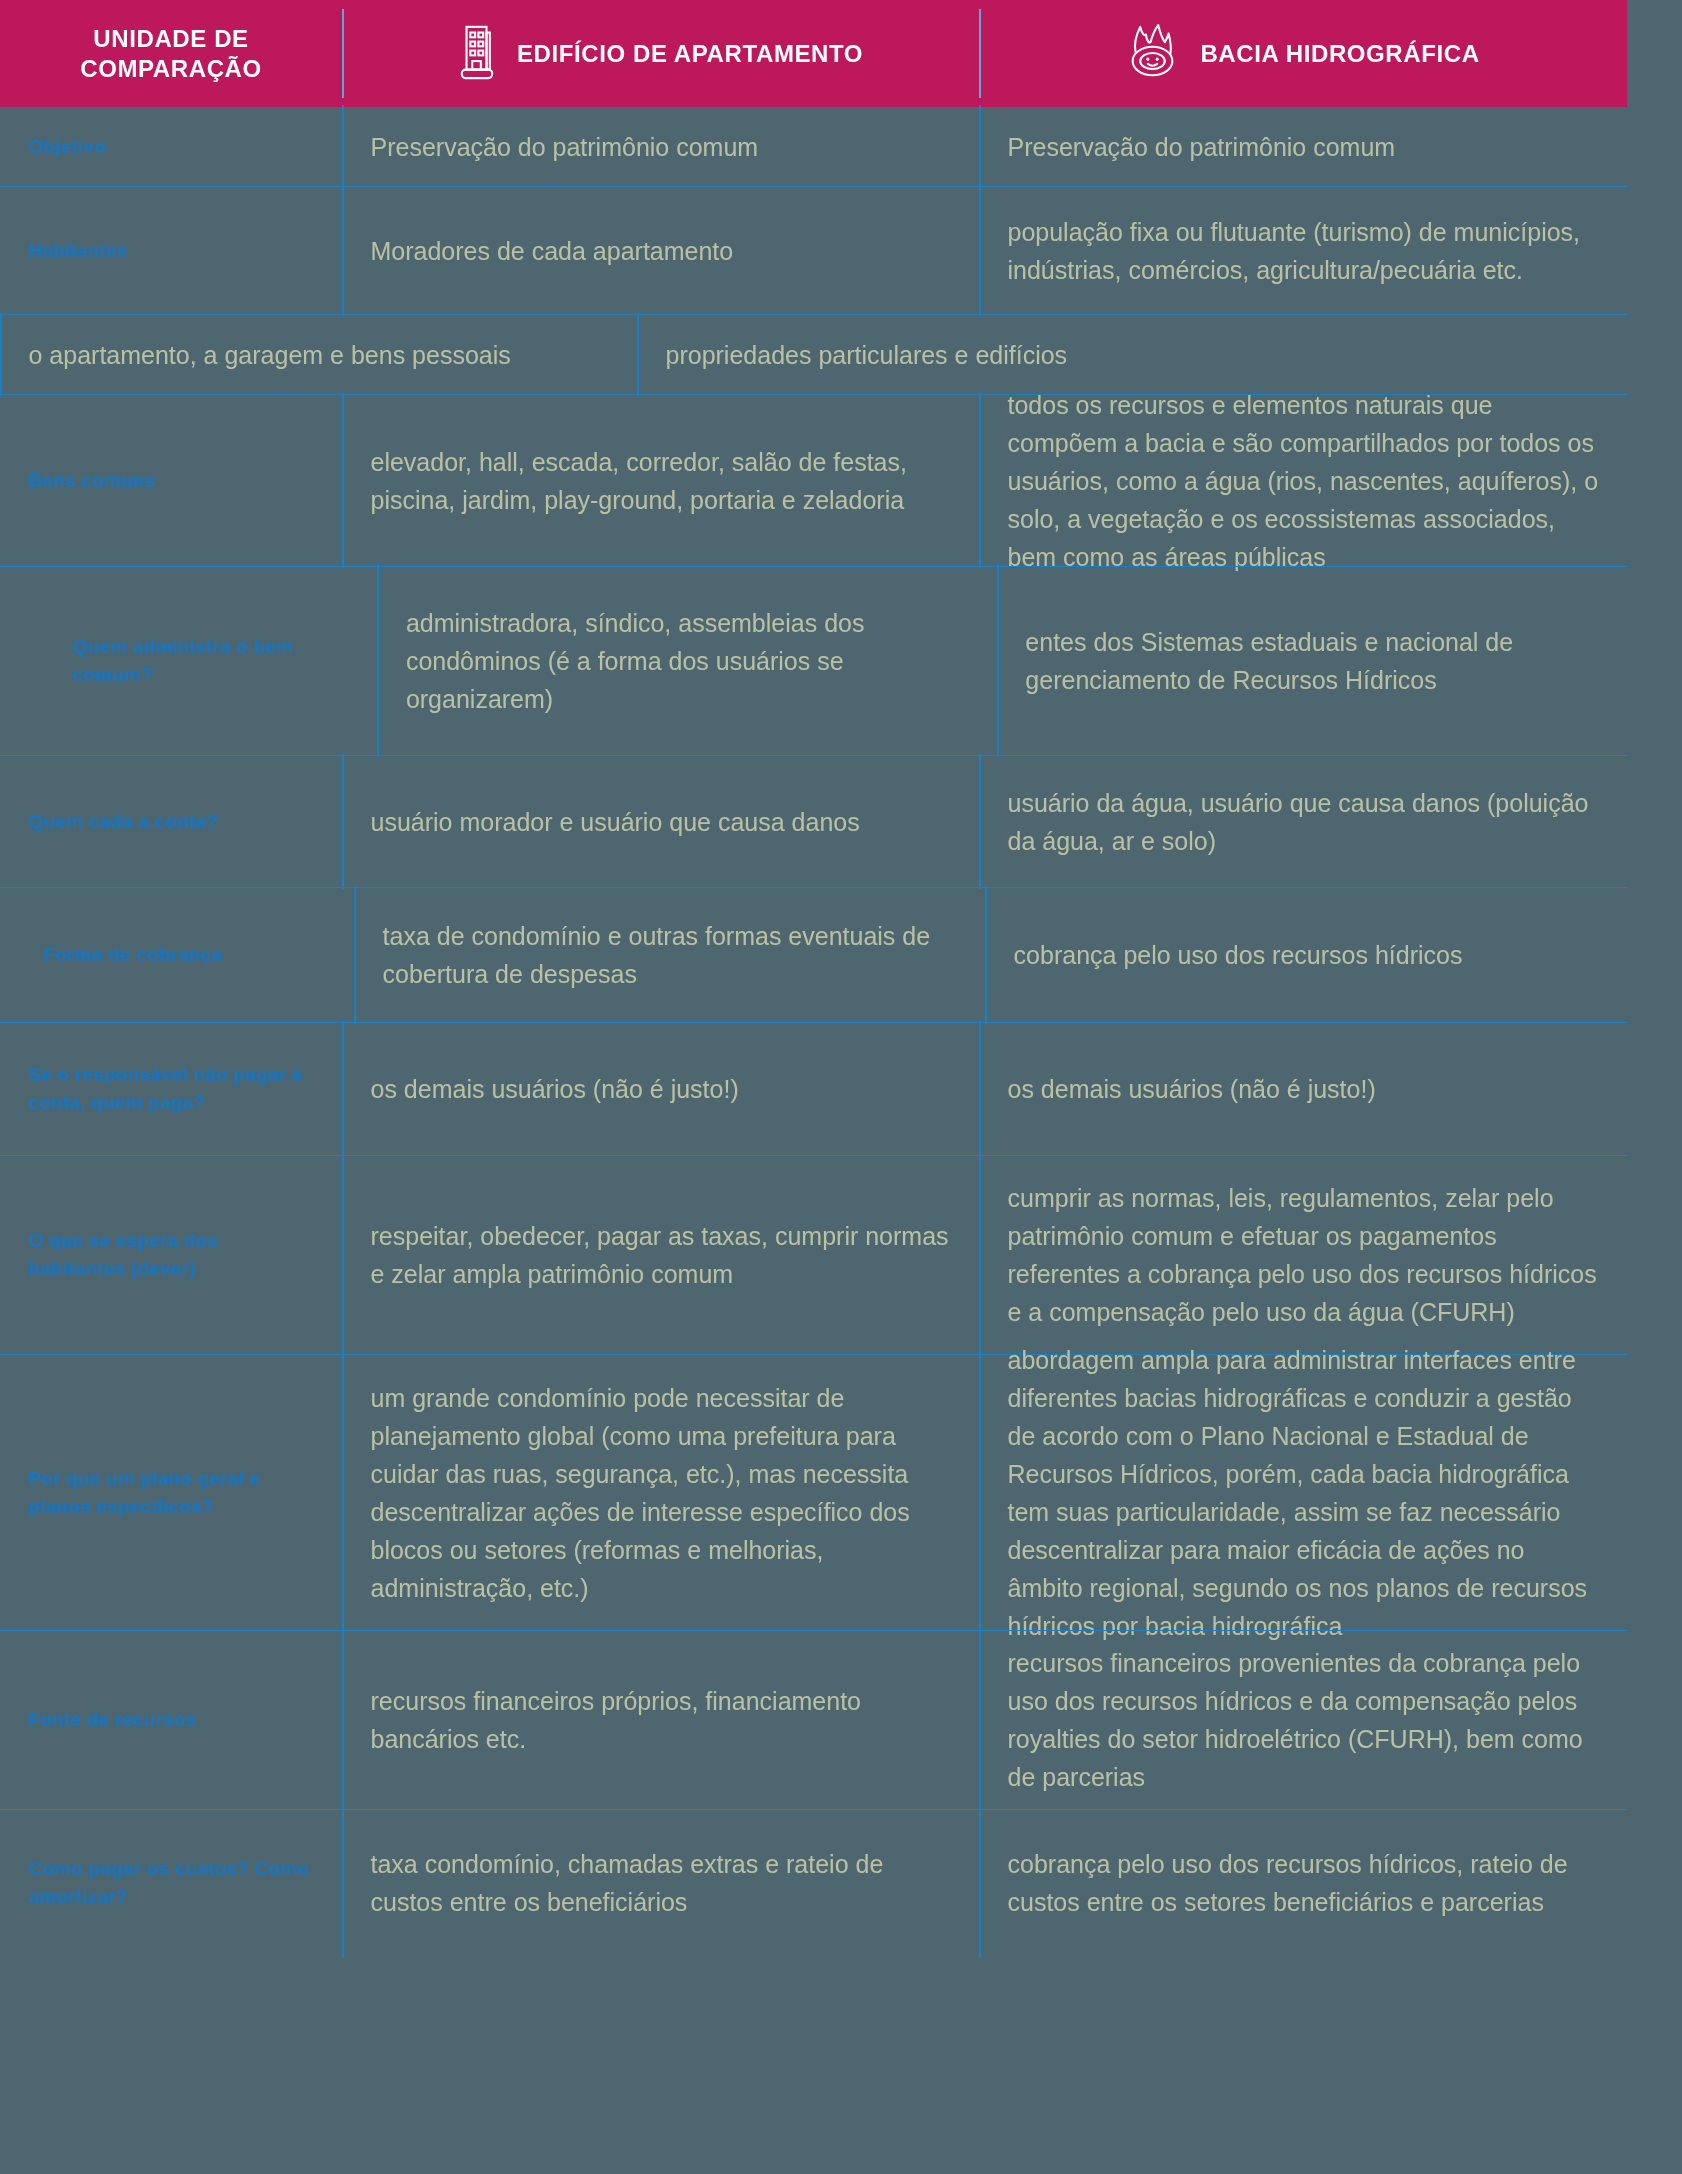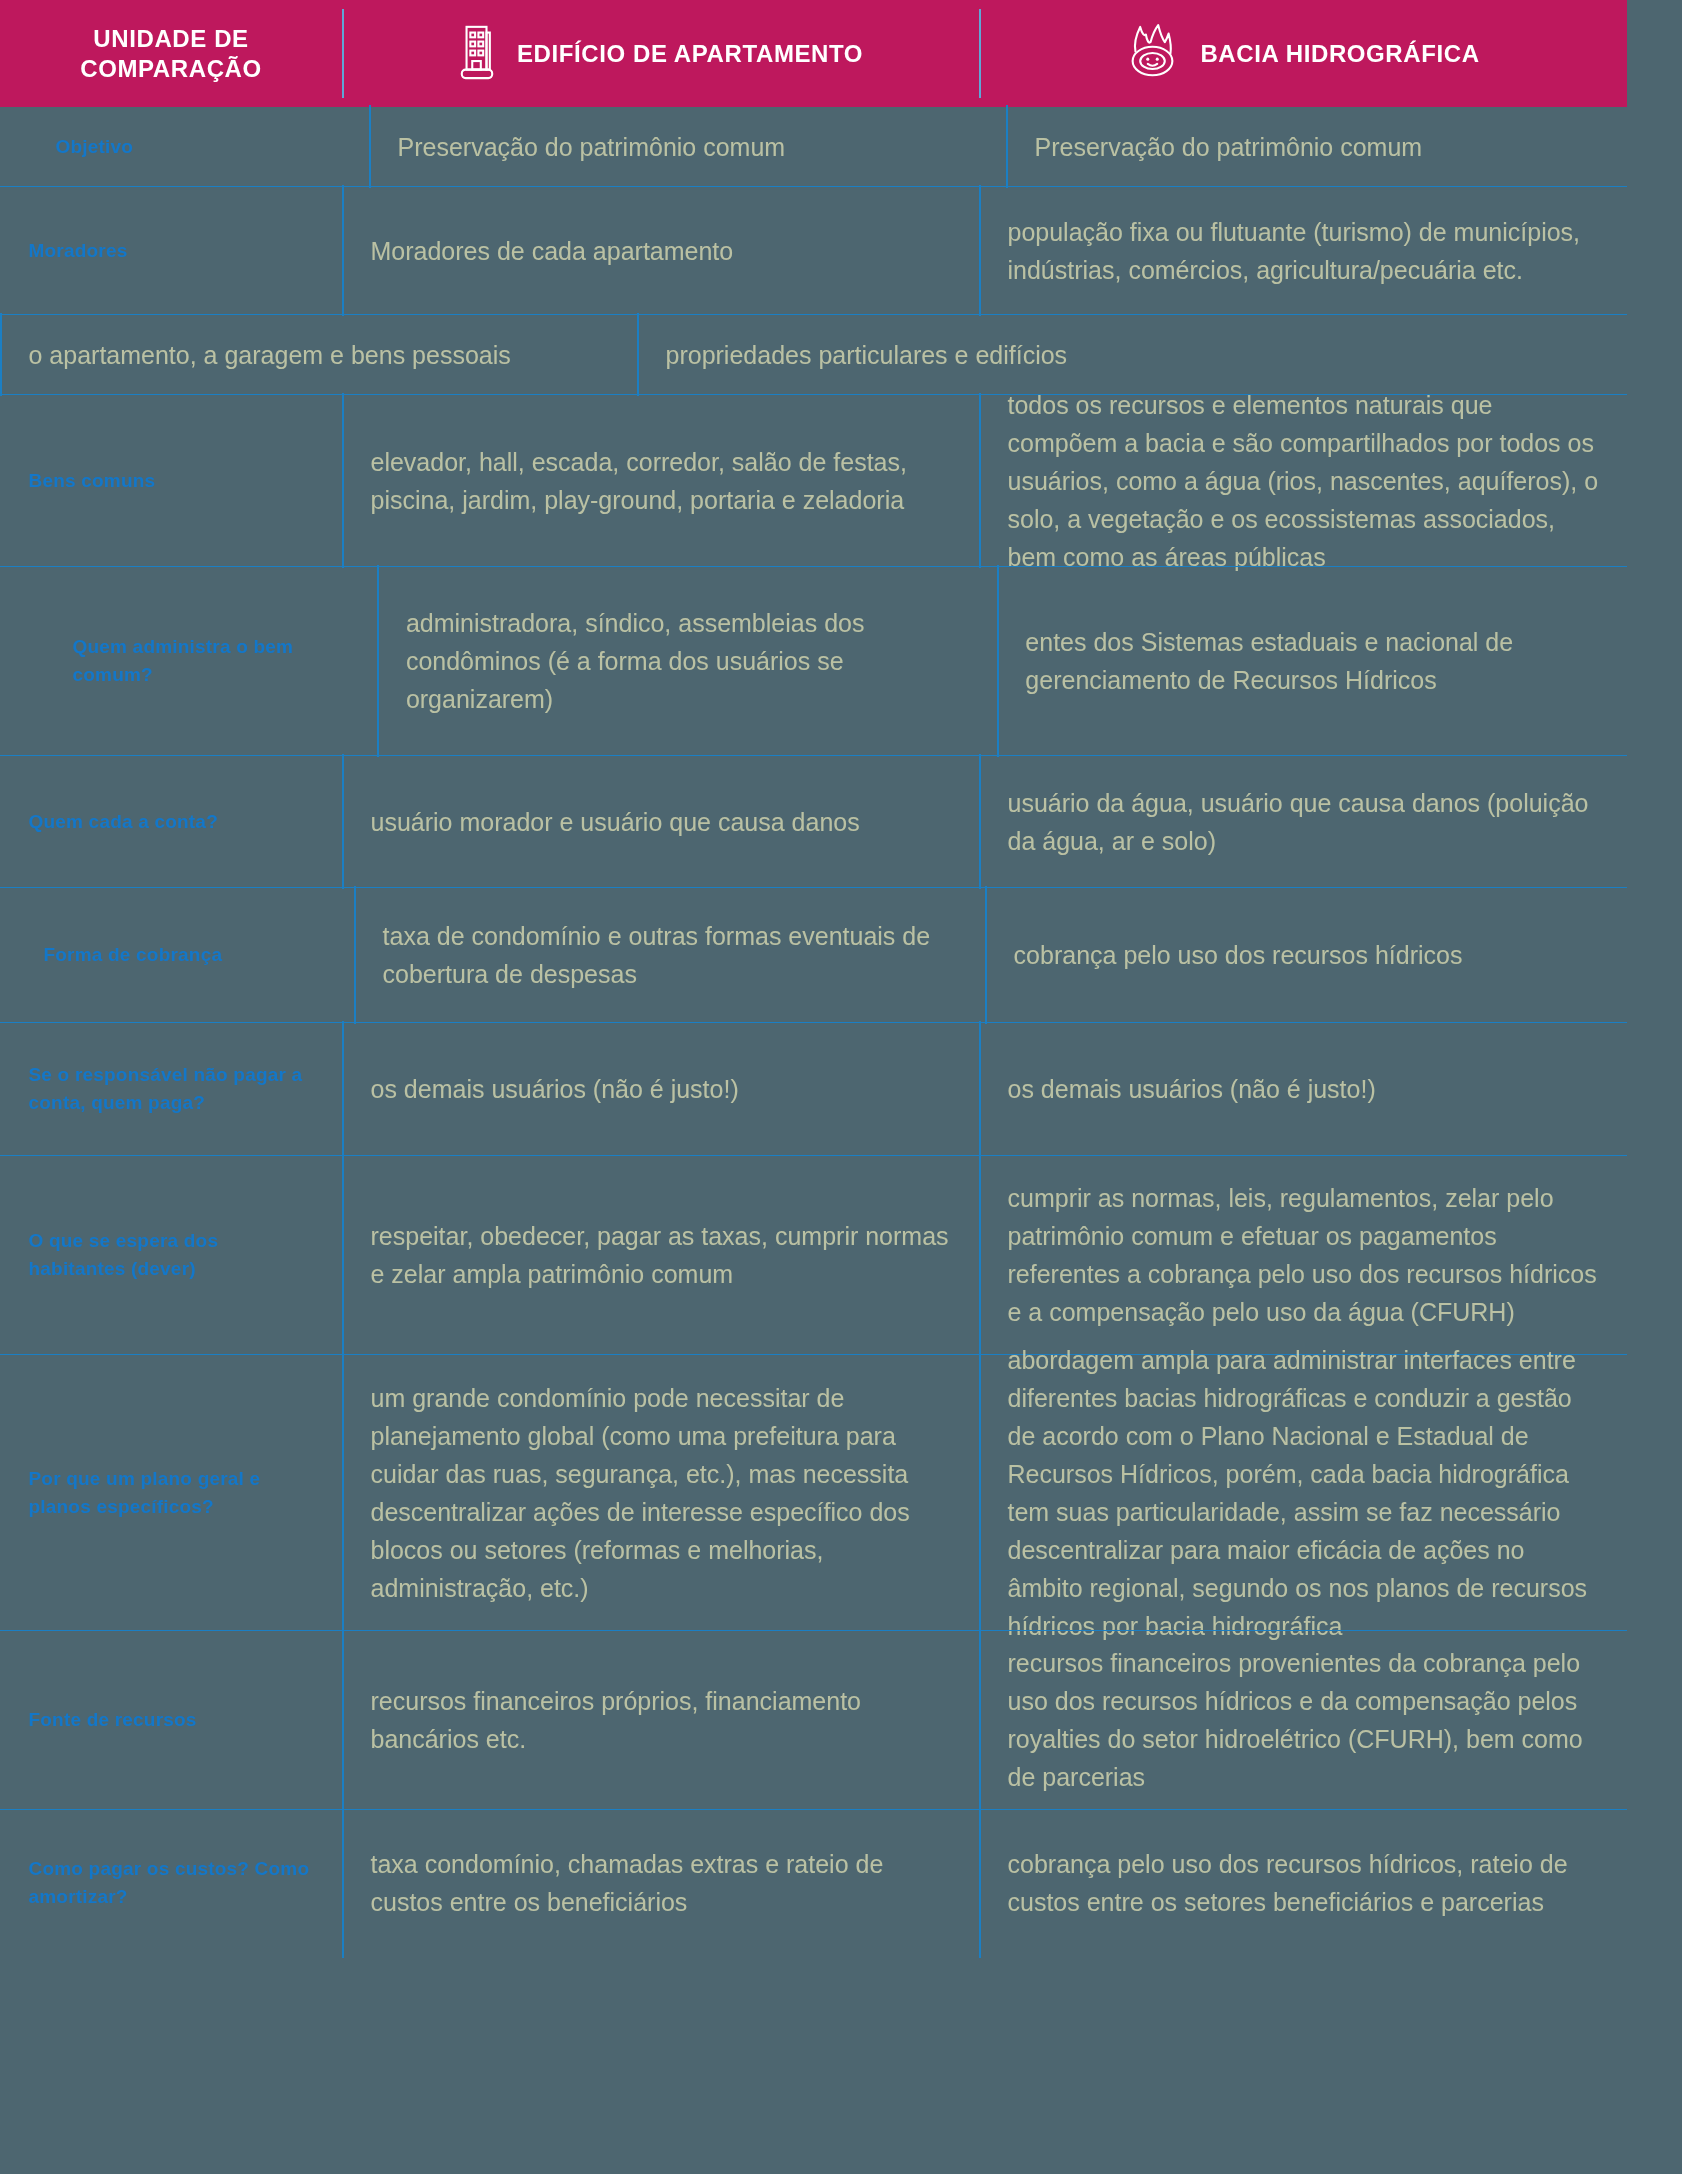--- a/index.html
+++ b/index.html
@@ -107,21 +107,21 @@
   }
 
   .cell-text {
     color: #fef9c3;
     font-size: 25px;
     line-height: 1.52;
     opacity: 0.62;
   }
 
   
-  .h-objetivo    { height: 79px; margin-left: 27px; }
+  .h-objetivo    { height: 79px; }
   .h-habitantes  { height: 128px; }
   .h-particulares{ height: 80px; }
   .h-comuns      { height: 172px; }
   .h-administra  { height: 189px; padding-left: 44px; }
   .h-paga        { height: 132px; }
   .h-cobranca    { height: 135px; padding-left: 15px; }
   .h-responsavel { height: 133px; }
   .h-espera      { height: 199px; }
   .h-direitos    { height: 167px; }
   .h-plano       { height: 276px; }
@@ -182,21 +182,21 @@
       <div class="td td-col2">
         <span class="cell-text">Preservação do patrimônio comum</span>
       </div>
       <div class="td td-col3">
         <span class="cell-text">Preservação do patrimônio comum</span>
       </div>
     </div>
 
     <div class="trow h-habitantes">
       <div class="td td-label">
-        <span class="label-text">Moradores</span>
+        <span class="label-text">Habitantes</span>
       </div>
       <div class="td td-col2">
         <span class="cell-text">Moradores de cada apartamento</span>
       </div>
       <div class="td td-col3">
         <span class="cell-text">população fixa ou flutuante (turismo) de municípios, indústrias, comércios, agricultura/pecuária etc.</span>
       </div>
     </div>
 
     <div class="trow h-particulares">

